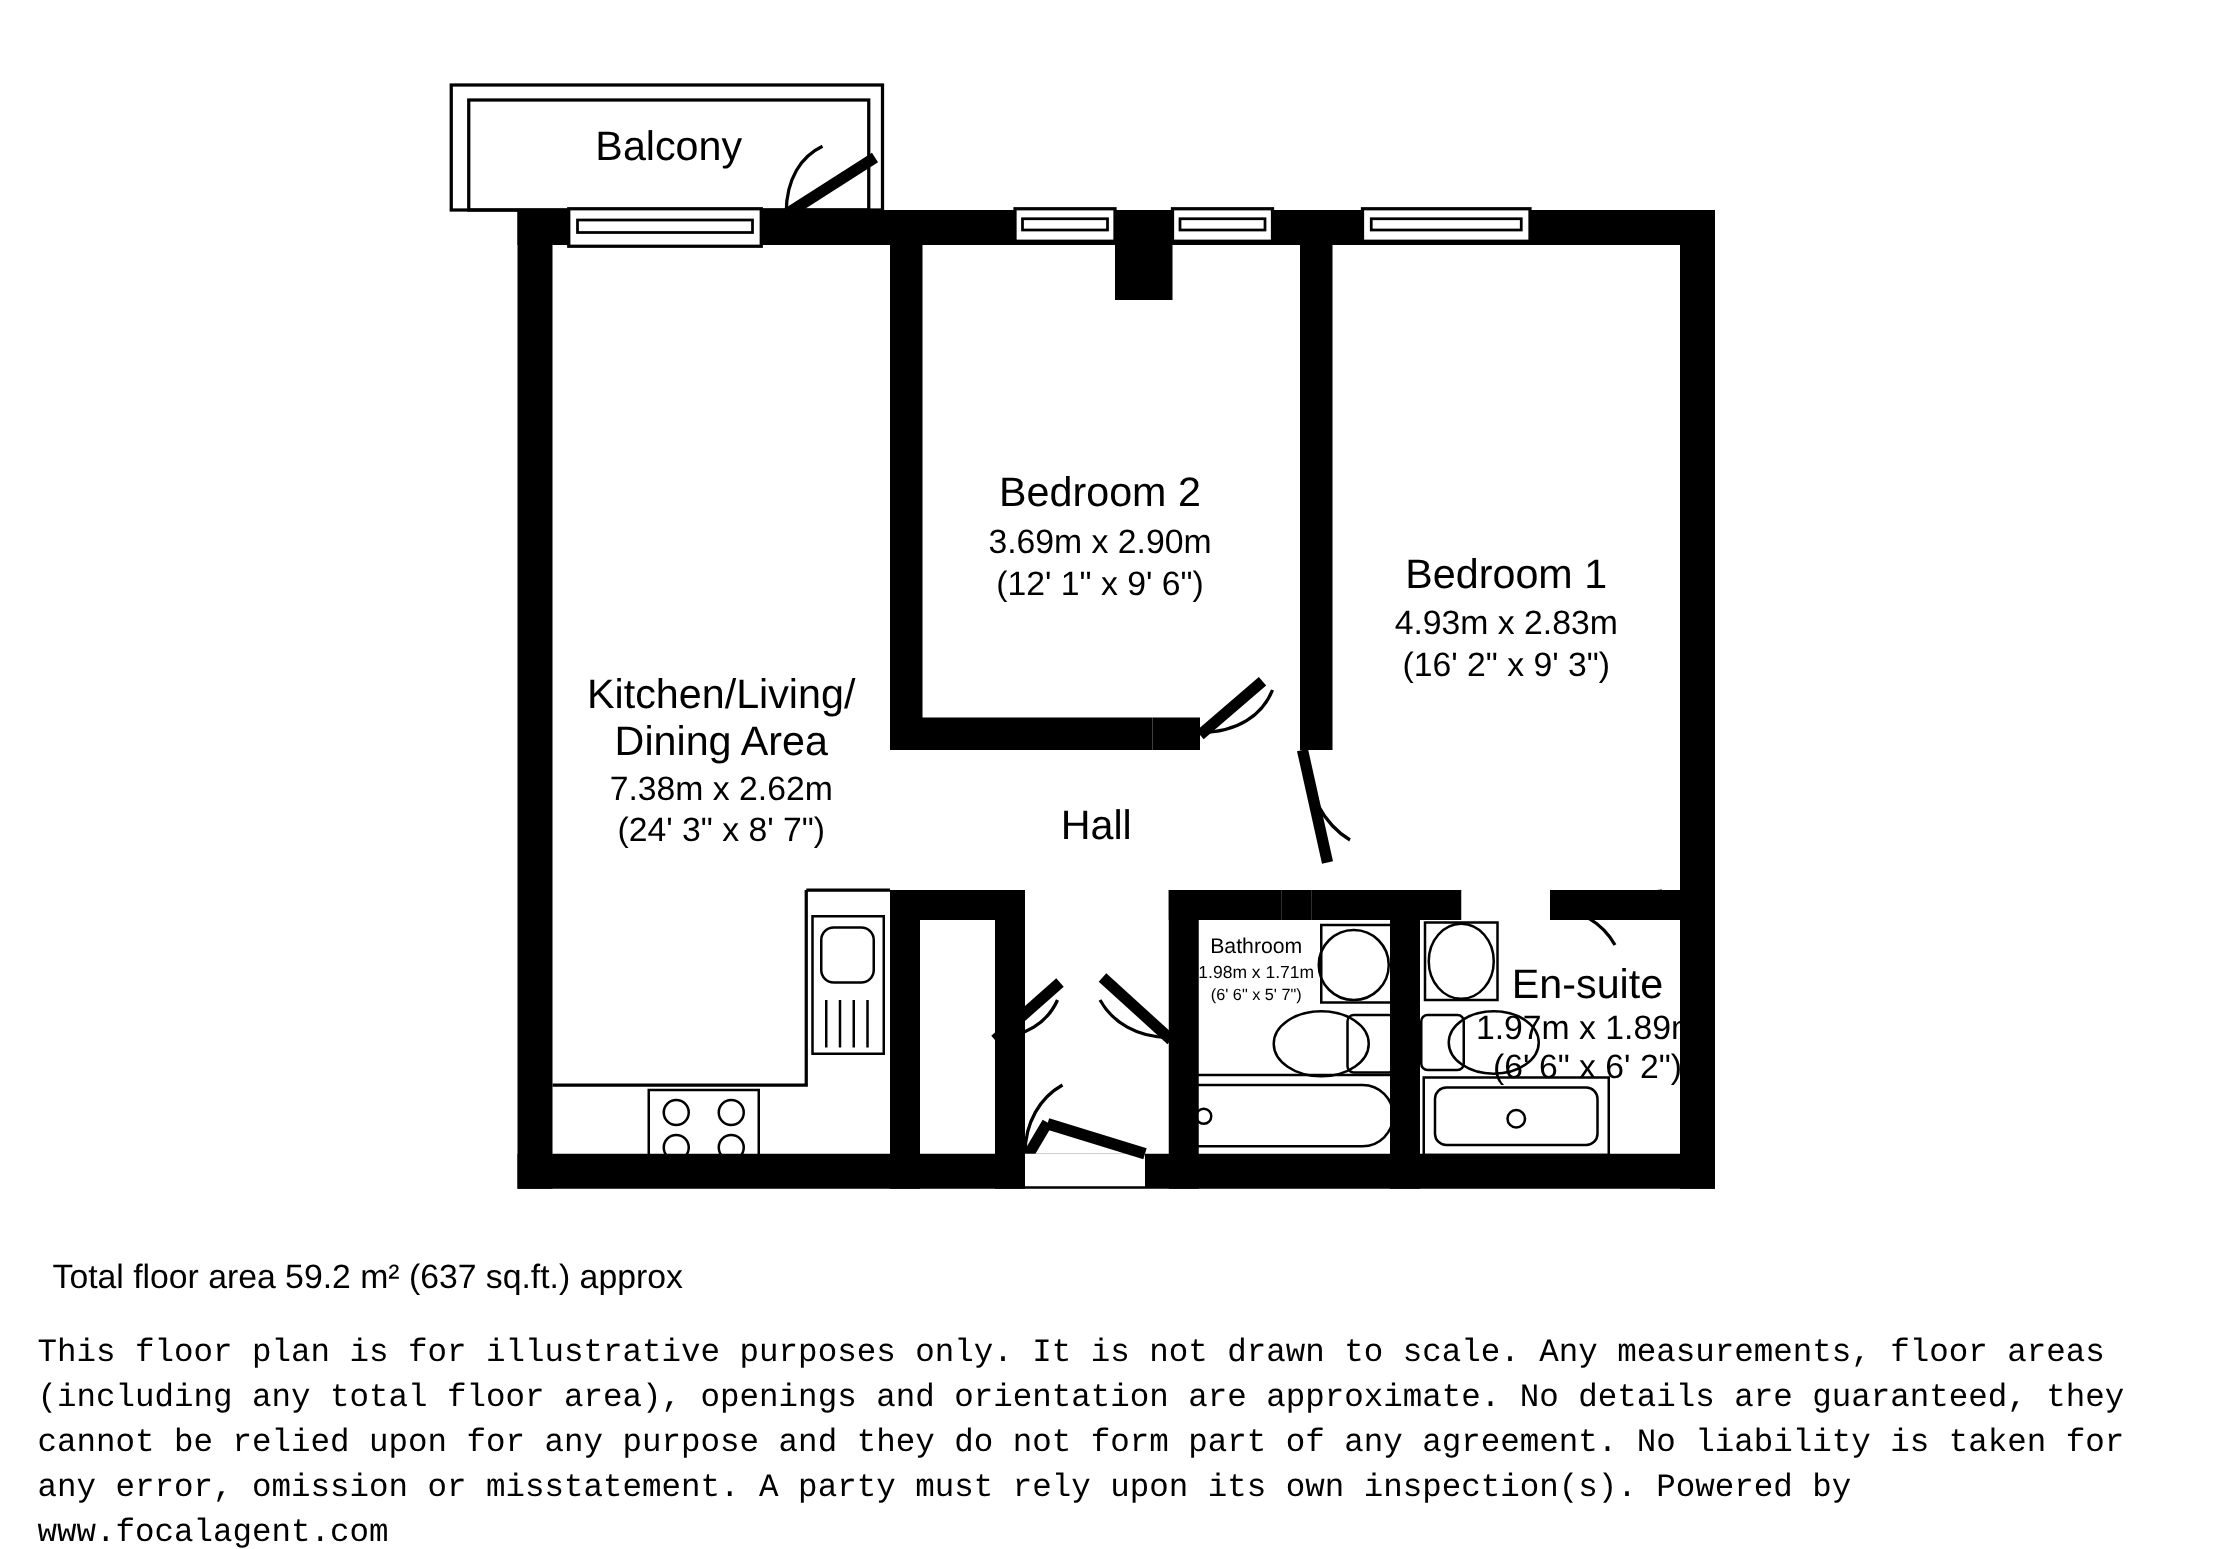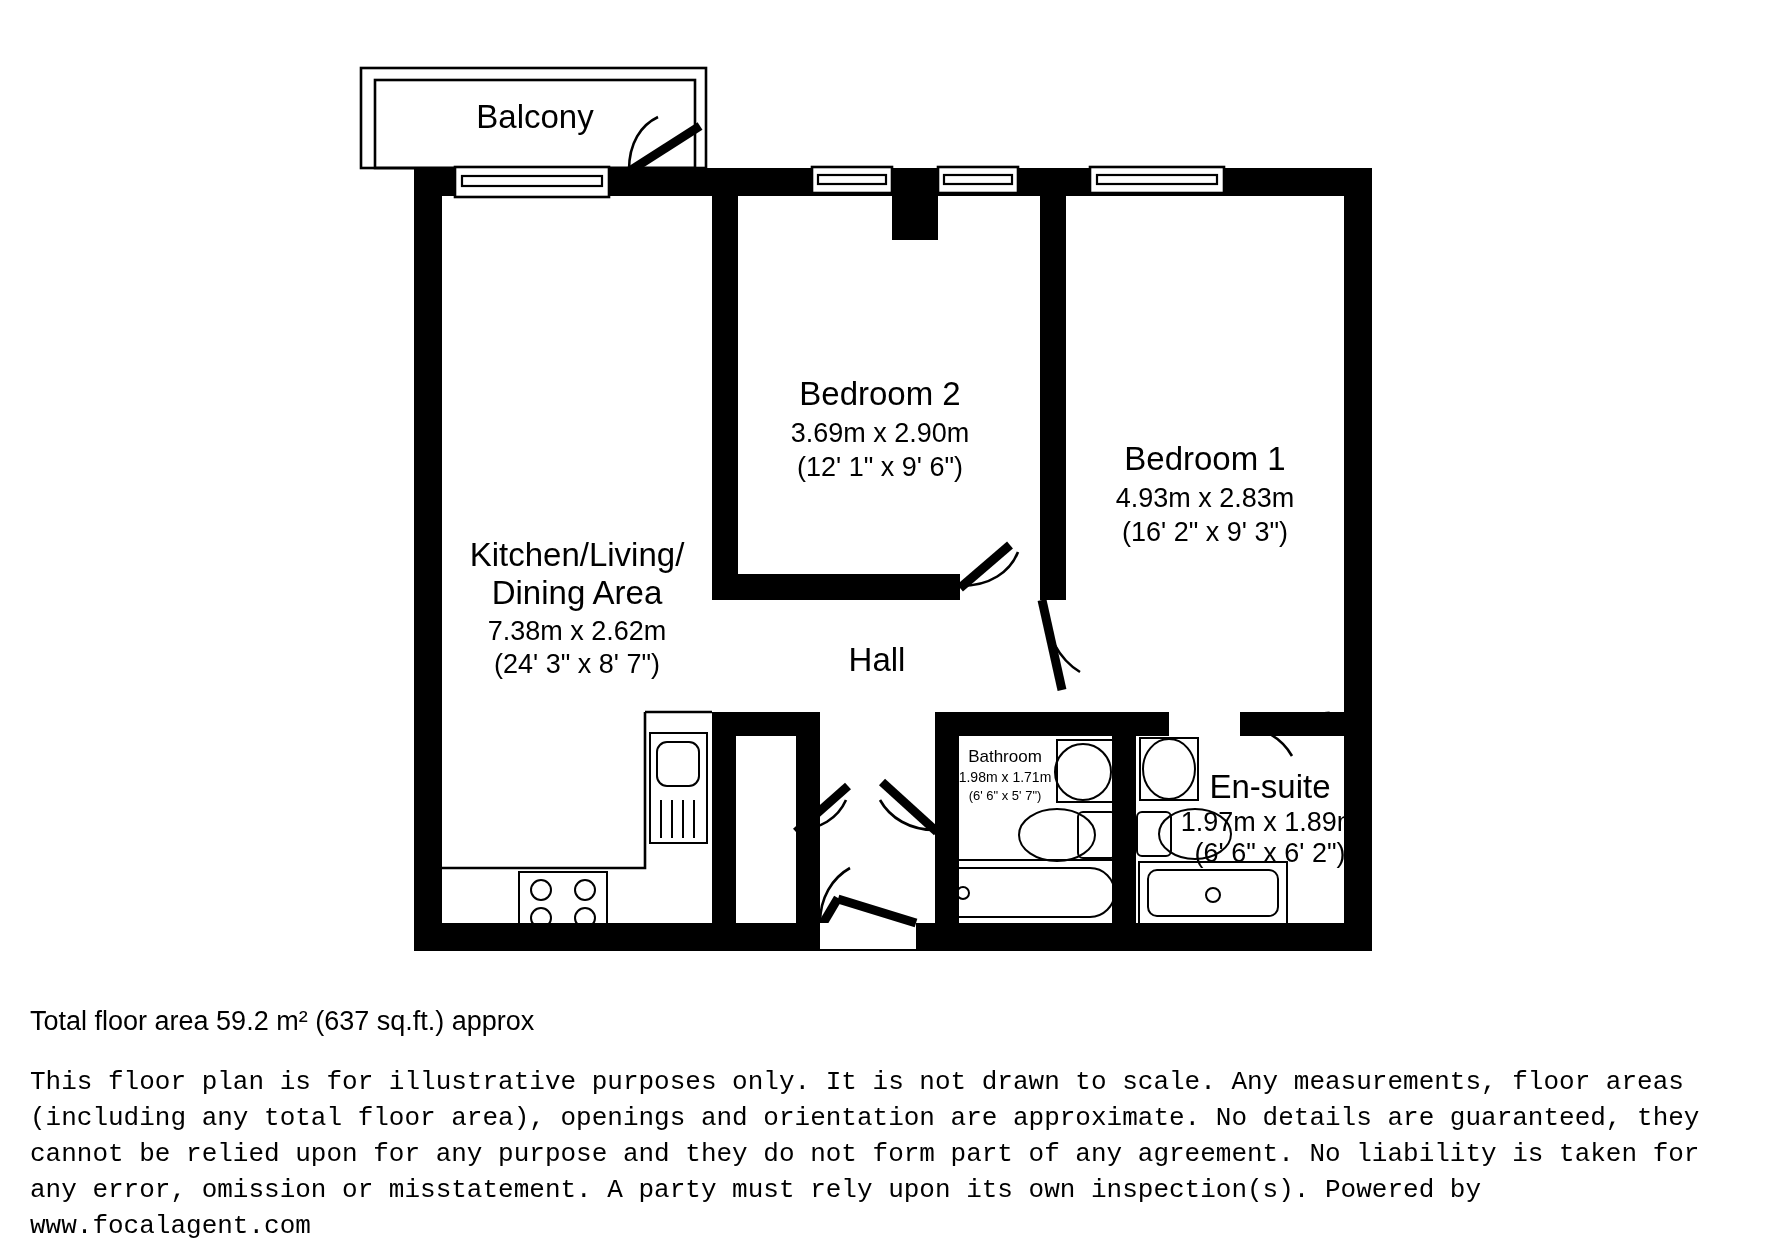--- a/index.html
+++ b/index.html
@@ -46,21 +46,21 @@
 
   #footer {
     position: absolute;
     left: 30px;
     top: 1005px;
     width: 1720px;
   }
   #total-area {
     font-size: 27px;
     line-height: 1.2;
-    margin: 0 0 28px 0;
+    margin: 0 0 28px 12px;
     font-family: "Liberation Sans", sans-serif;
   }
   #disclaimer {
     font-size: 26px;
     line-height: 1.38;
     margin: 0;
     font-family: Liberation Mono, monospace;
     max-width: 1715px;
   }
 </style>

